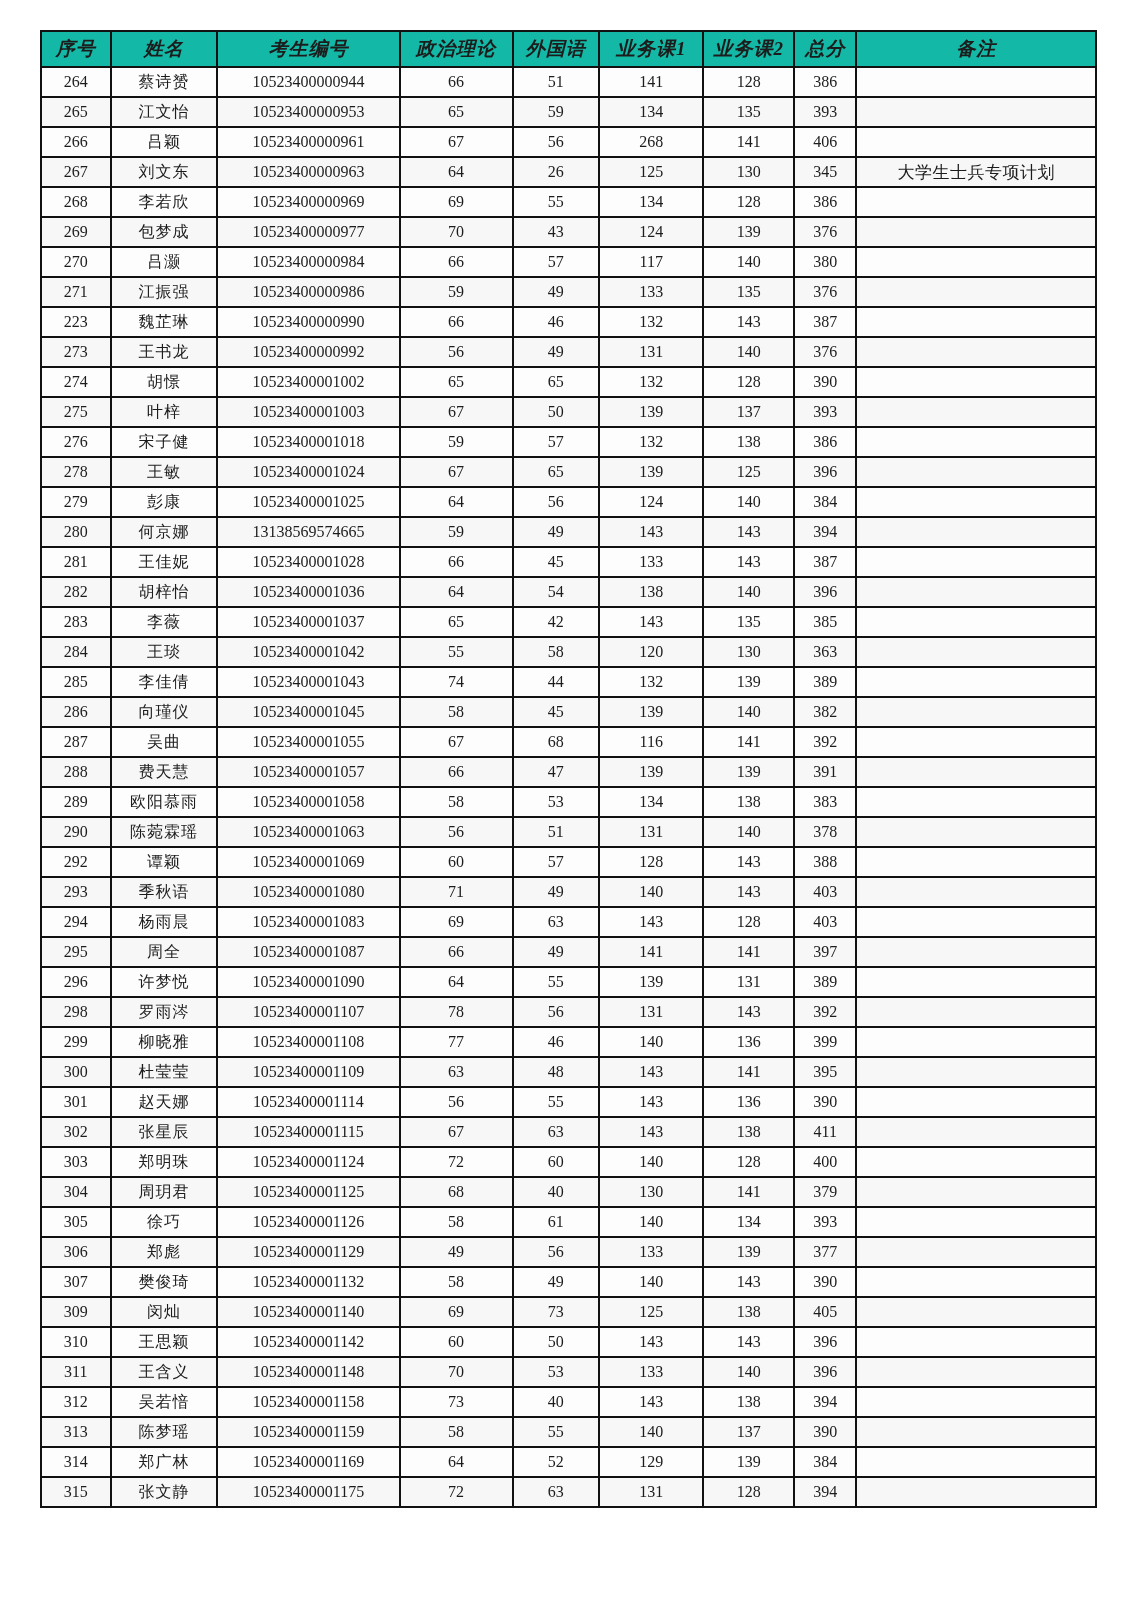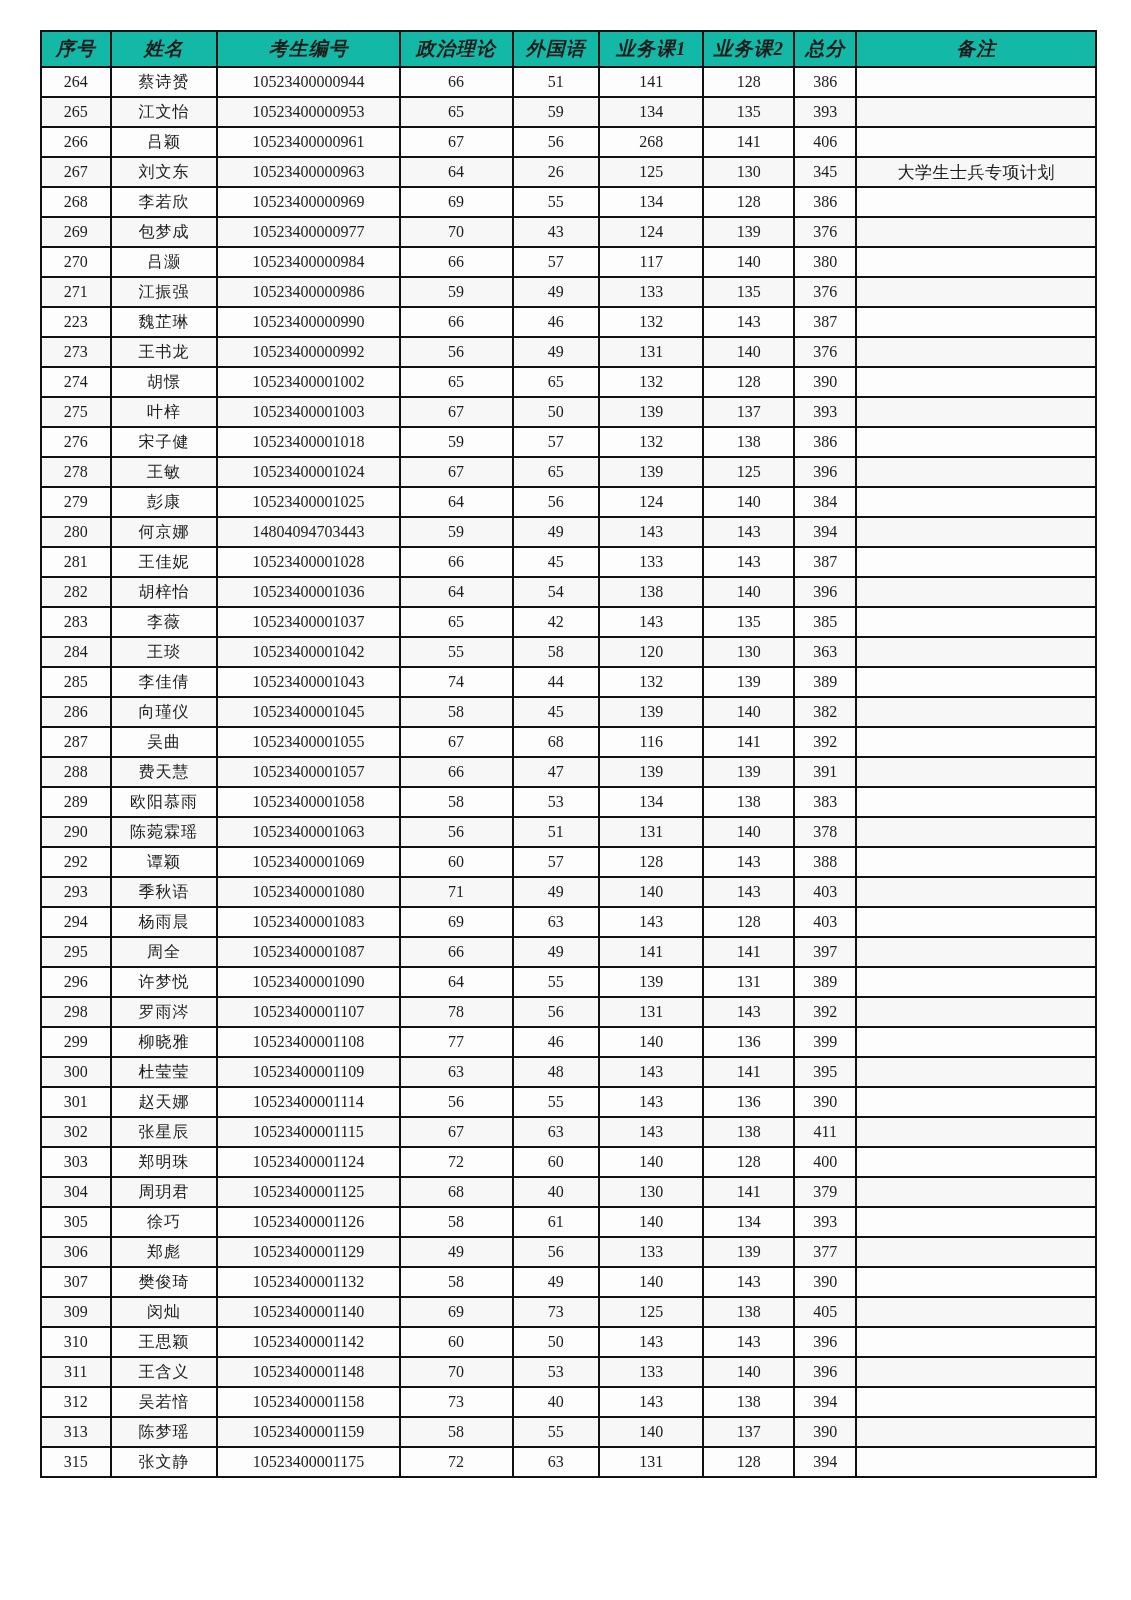--- a/index.html
+++ b/index.html
@@ -228,21 +228,21 @@
           <td class="cell-politics">64</td>
           <td class="cell-foreign-language">56</td>
           <td class="cell-course1">124</td>
           <td class="cell-course2">140</td>
           <td class="cell-total">384</td>
           <td class="cell-remark"></td>
         </tr>
         <tr>
           <td class="cell-index">280</td>
           <td class="cell-name">何京娜</td>
-          <td class="cell-candidate-no">14804094703443</td>
+          <td class="cell-candidate-no">13138569574665</td>
           <td class="cell-politics">59</td>
           <td class="cell-foreign-language">49</td>
           <td class="cell-course1">143</td>
           <td class="cell-course2">143</td>
           <td class="cell-total">394</td>
           <td class="cell-remark"></td>
         </tr>
         <tr>
           <td class="cell-index">281</td>
           <td class="cell-name">王佳妮</td>
@@ -567,20 +567,31 @@
           <td class="cell-name">陈梦瑶</td>
           <td class="cell-candidate-no">10523400001159</td>
           <td class="cell-politics">58</td>
           <td class="cell-foreign-language">55</td>
           <td class="cell-course1">140</td>
           <td class="cell-course2">137</td>
           <td class="cell-total">390</td>
           <td class="cell-remark"></td>
         </tr>
         <tr>
+          <td class="cell-index">314</td>
+          <td class="cell-name">郑广林</td>
+          <td class="cell-candidate-no">10523400001169</td>
+          <td class="cell-politics">64</td>
+          <td class="cell-foreign-language">52</td>
+          <td class="cell-course1">129</td>
+          <td class="cell-course2">139</td>
+          <td class="cell-total">384</td>
+          <td class="cell-remark"></td>
+        </tr>
+        <tr>
           <td class="cell-index">315</td>
           <td class="cell-name">张文静</td>
           <td class="cell-candidate-no">10523400001175</td>
           <td class="cell-politics">72</td>
           <td class="cell-foreign-language">63</td>
           <td class="cell-course1">131</td>
           <td class="cell-course2">128</td>
           <td class="cell-total">394</td>
           <td class="cell-remark"></td>
         </tr>

